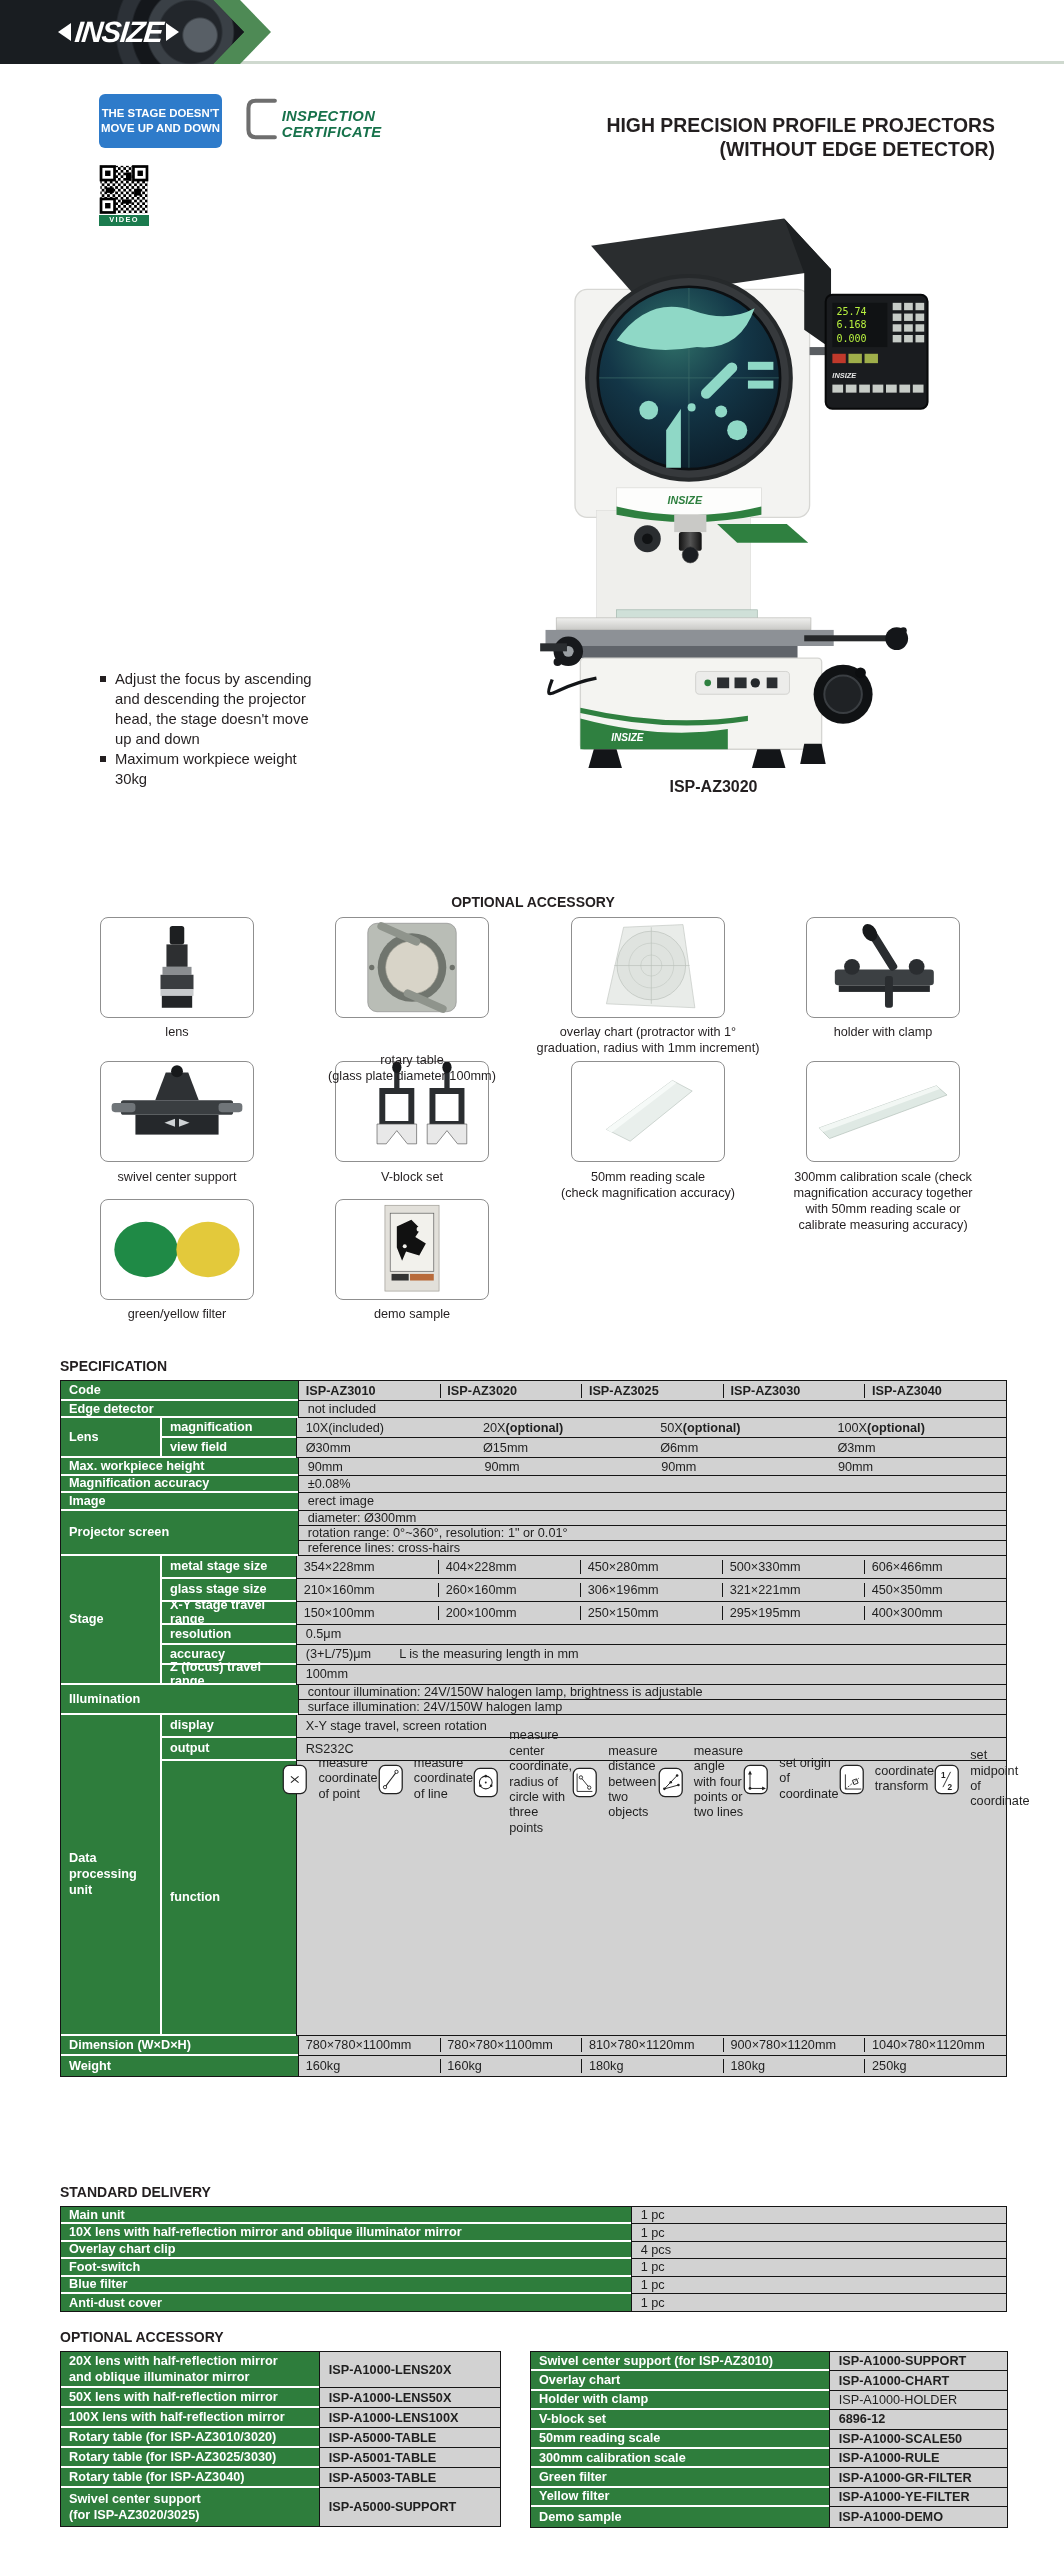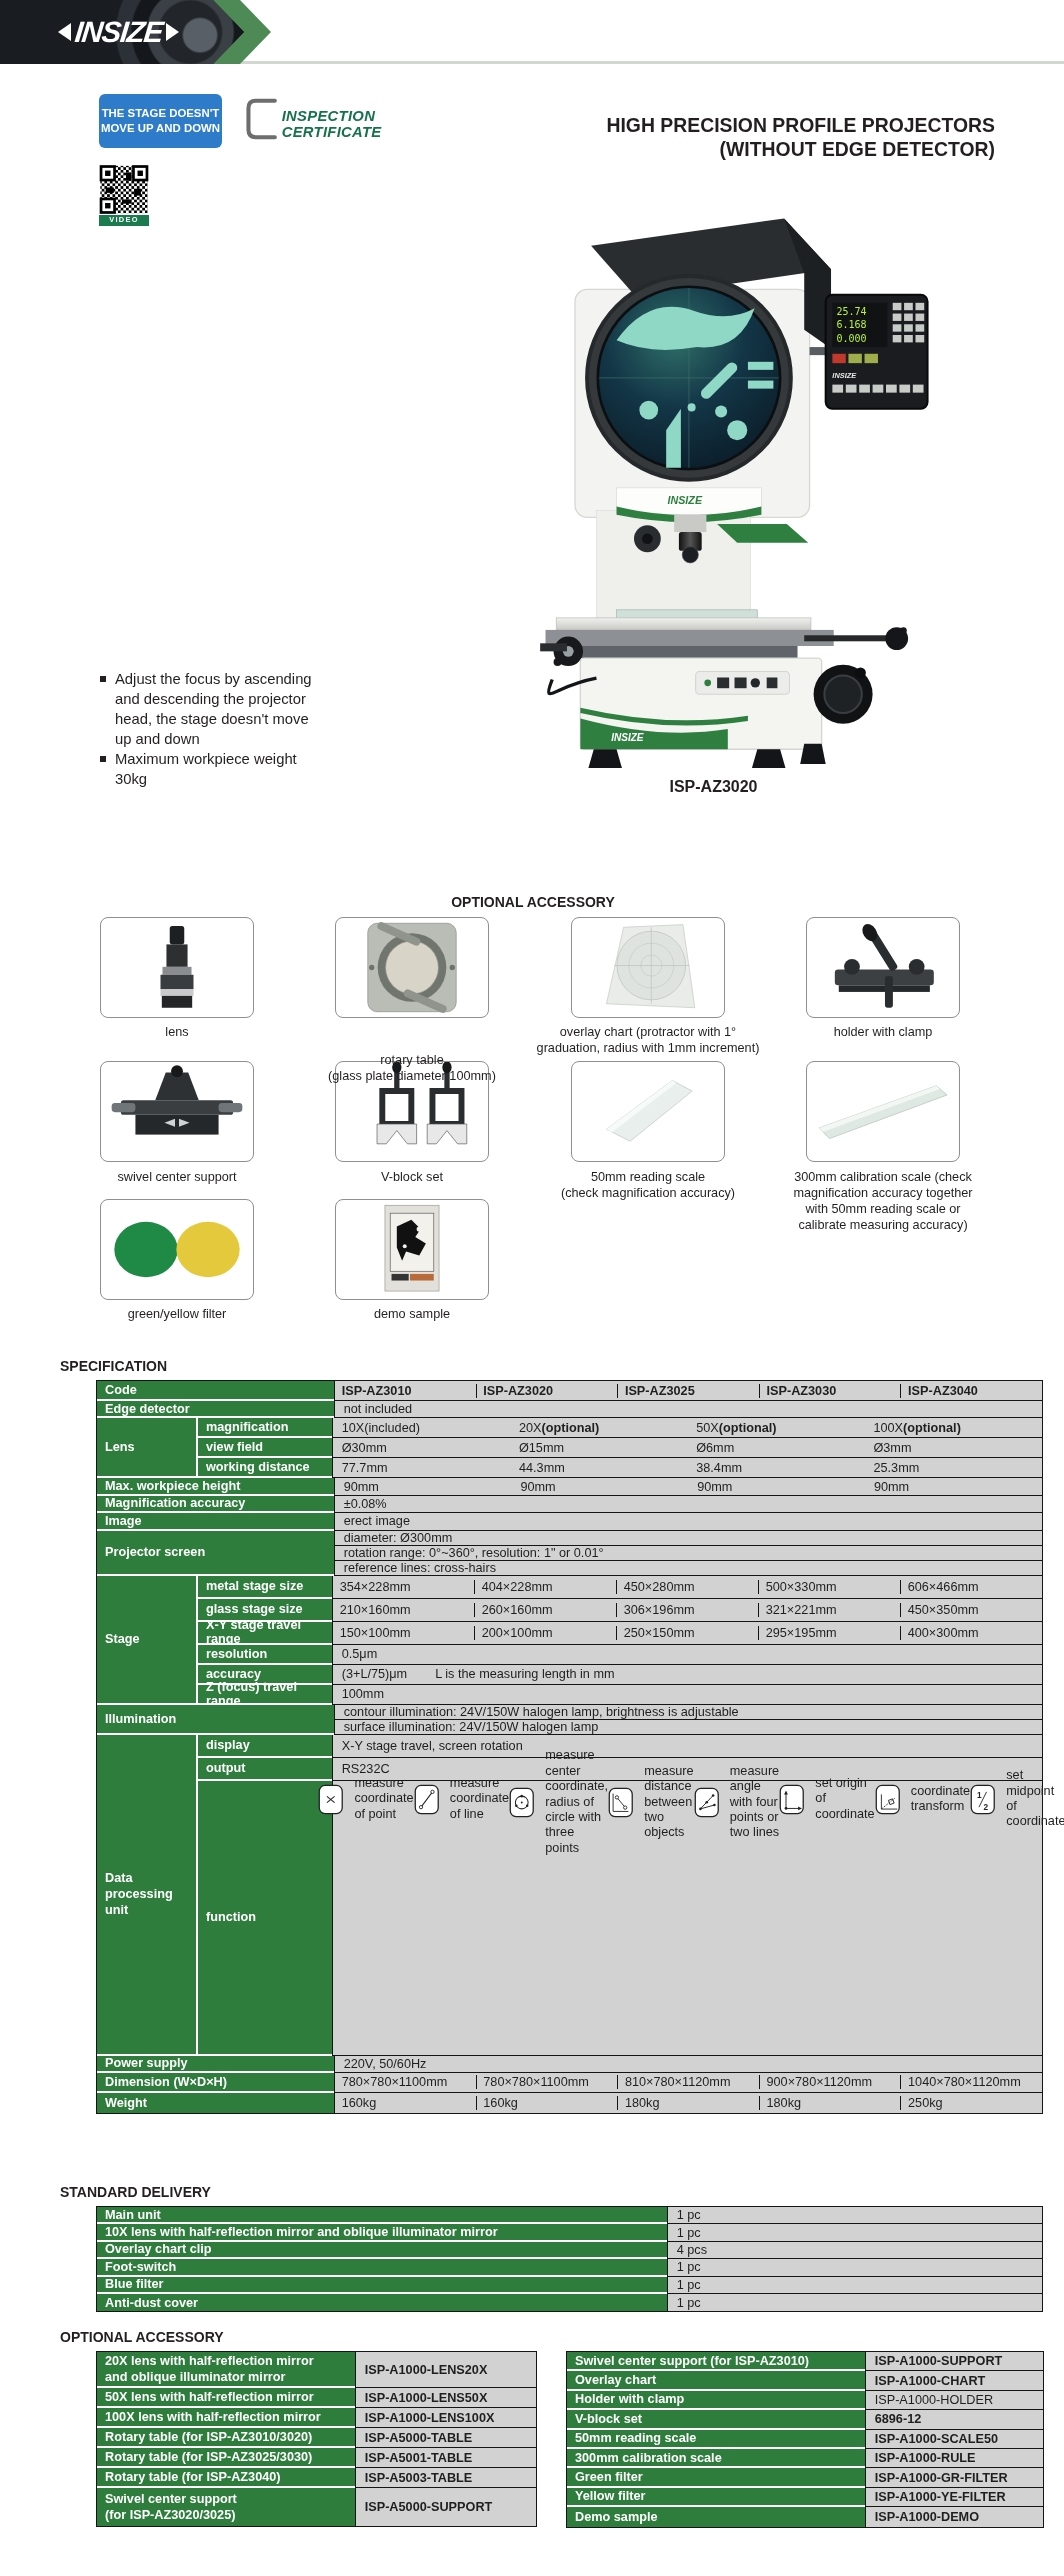--- a/index.html
+++ b/index.html
@@ -45,21 +45,21 @@
   .bullets .b:before{content:"";position:absolute;left:1.3px;top:6.7px;width:6px;height:6px;background:#231f20;}
 
   
   .h1{position:absolute;font-size:14px;font-weight:900;color:#231f20;}
   .gal-head{left:533px;transform:translateX(-50%);top:894px;}
   .abox{position:absolute;width:154px;height:101px;border:1.3px solid #8f8f8f;border-radius:8px;background:#fff;box-sizing:border-box;overflow:hidden;}
   .abox svg{display:block;width:100%;height:100%;}
   .alabel{position:absolute;width:228px;transform:translateX(-50%);text-align:center;font-size:12.7px;line-height:16px;color:#231f20;}
 
   
-  .tbl{position:absolute;border:1.3px solid #151515;font-size:12.7px;box-sizing:content-box;margin-left:36px;}
+  .tbl{position:absolute;border:1.3px solid #151515;font-size:12.7px;box-sizing:content-box;}
   .row{display:flex;width:100%;box-sizing:border-box;}
   .gc{background:#2e7d3c;color:#fff;font-weight:700;display:flex;flex-direction:column;justify-content:center;
       padding-left:8px;box-sizing:border-box;border-bottom:2px solid #fff;}
   .gc.main{width:101px;border-right:2px solid #fff;}
   .gc.sub{width:134px;}
   .gc.full{width:237px;}
   .dc{background:#d2d2d2;color:#1f1f1f;display:flex;align-items:center;box-sizing:border-box;
       border-left:1.3px solid #151515;border-bottom:1.3px solid #151515;padding-left:8.7px;flex:1;min-width:0;}
   .grp{flex:1;display:flex;flex-direction:column;min-width:0;}
   .fifths{padding-left:0;}
@@ -451,29 +451,20 @@
               </div>
           </div>
         </div>
         <div class="row" style="height:20px">
           <div class="gc sub">view field</div>
           <div class="dc quarters">
             <div class="qc">Ø30mm</div>
               <div class="qc">Ø15mm</div>
             <div class="qc">Ø6mm</div>
               <div class="qc">Ø3mm</div>
-          </div>
-        </div>
-        <div class="row" style="height:20px">
-          <div class="gc sub">working distance</div>
-          <div class="dc quarters">
-            <div class="qc">77.7mm</div>
-              <div class="qc">44.3mm</div>
-            <div class="qc">38.4mm</div>
-              <div class="qc">25.3mm</div>
           </div>
         </div>
       </div>
     </div>
 
     <div class="row" style="height:17.4px">
       <div class="gc full">Max. workpiece height</div>
       <div class="dc quarters">
         <div class="qc">90mm</div>
           <div class="qc">90mm</div>
@@ -672,24 +663,20 @@
               <div class="ftext">
                   <div>set midpoint of coordinate</div>
                   <div></div>
                 </div>
             </div>
           </div>
         </div>
       </div>
     </div>
 
-    <div class="row" style="height:17.4px">
-      <div class="gc full">Power supply</div>
-      <div class="dc">220V, 50/60Hz</div>
-    </div>
 
     <div class="row" style="height:20px">
       <div class="gc full">Dimension (W×D×H)</div>
       <div class="dc fifths">
         <div class="fc">780×780×1100mm</div>
           <div class="fc">780×780×1100mm</div>
         <div class="fc">810×780×1120mm</div>
           <div class="fc">900×780×1120mm</div>
         <div class="fc">1040×780×1120mm</div>
       </div>

